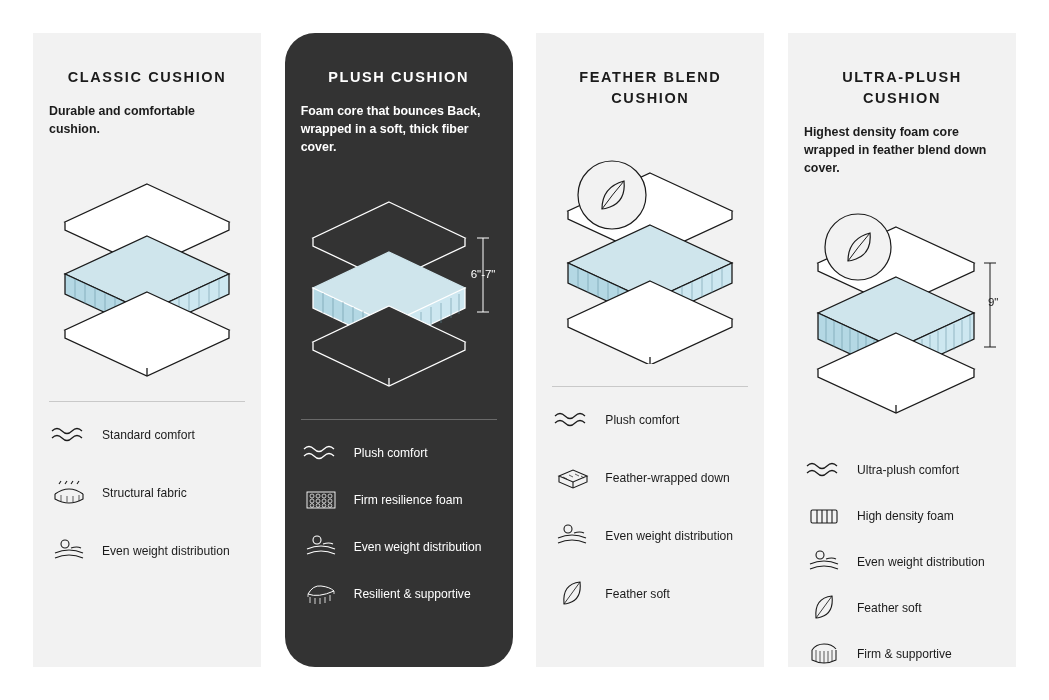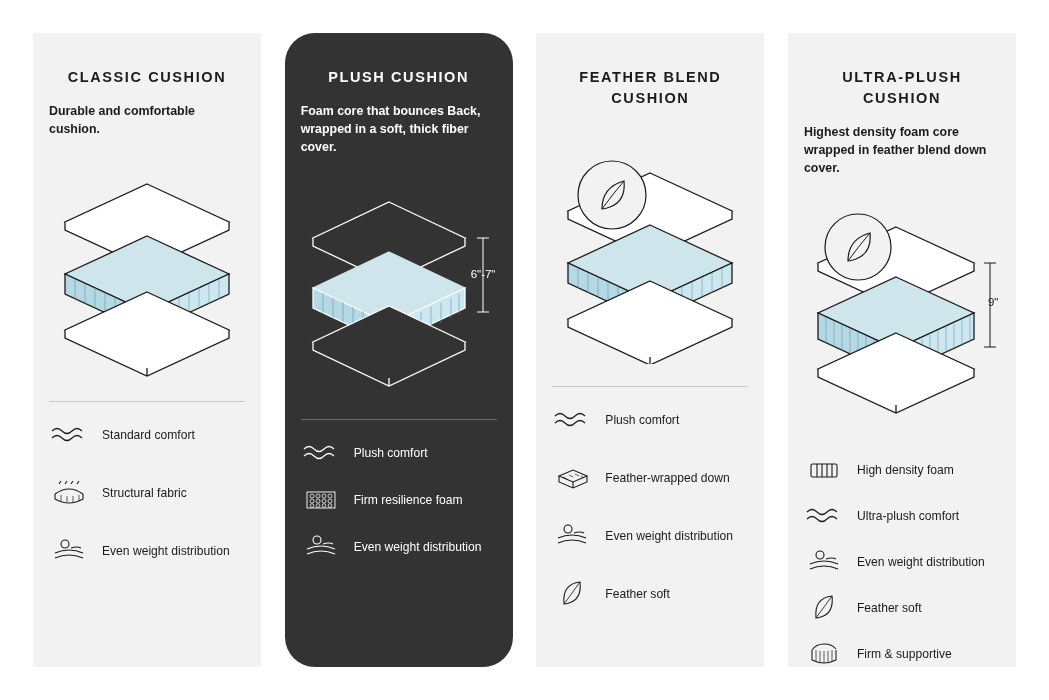--- a/index.html
+++ b/index.html
@@ -269,20 +269,31 @@
       <div class="feature">
         <span class="ficon">
           <svg width="36" height="26" viewBox="0 0 36 26" fill="none" stroke="#ffffff" stroke-width="1.1">
             <circle cx="14" cy="6" r="4"></circle>
             <path d="M20 10 q6 -2 10 0"></path>
             <path d="M4 15 q14 -6 28 0"></path>
             <path d="M4 20 q14 -6 28 0"></path>
           </svg>
         </span>
         <span class="flabel">Even weight distribution</span>
+      </div>
+      <div class="feature">
+        <span class="ficon">
+          <svg width="36" height="26" viewBox="0 0 36 26" fill="none" stroke="#ffffff" stroke-width="1">
+            <path d="M5 13 q5 -9 13 -8 q9 1 13 5"></path>
+            <path d="M5 13 q10 4 26 -3"></path>
+            <path d="M7 16 l0 6 M12 17 l0 6 M17 17 l0 6 M22 16 l0 6 M27 14 l0 6" stroke-width="0.8"></path>
+            <path d="M5 13 l0 3 M31 10 l0 3" stroke-width="0.8"></path>
+          </svg>
+        </span>
+        <span class="flabel">Resilient &amp; supportive</span>
       </div>
     </div>
   </div>
 
   <div class="panel light">
     <div class="panel-title">FEATHER BLEND CUSHION</div>
 
     <div class="illus">
       <svg width="212" height="215" viewBox="0 0 212 215" fill="none" stroke="#1b1b1b" stroke-width="1.3">
         <g>
@@ -424,38 +435,38 @@
         </g>
       </svg>
       <div style="position:absolute; left:192px; top:93px; font-size:11.5px; color:#1b1b1b;">9"</div>
     </div>
 
     <div class="divider"></div>
 
     <div class="features" style="gap:16px; margin-top:15px;">
       <div class="feature">
         <span class="ficon">
+          <svg width="36" height="18" viewBox="0 0 36 18" fill="none" stroke="#1b1b1b" stroke-width="1.2">
+            <path d="M1 5 Q6 0 11 5 T21 5 T31 5"></path>
+            <path d="M1 12 Q6 7 11 12 T21 12 T31 12"></path>
+          </svg>
+        </span>
+        <span class="flabel">Ultra-plush comfort</span>
+      </div>
+      <div class="feature">
+        <span class="ficon">
           <svg width="36" height="22" viewBox="0 0 36 22" fill="none" stroke="#1b1b1b" stroke-width="1.1">
             <rect x="5" y="5" width="26" height="13" rx="1.5"></rect>
             <line x1="11" y1="5" x2="11" y2="18"></line>
             <line x1="16" y1="5" x2="16" y2="18"></line>
             <line x1="21" y1="5" x2="21" y2="18"></line>
             <line x1="26" y1="5" x2="26" y2="18"></line>
           </svg>
         </span>
         <span class="flabel">High density foam</span>
-      </div>
-      <div class="feature">
-        <span class="ficon">
-          <svg width="36" height="18" viewBox="0 0 36 18" fill="none" stroke="#1b1b1b" stroke-width="1.2">
-            <path d="M1 5 Q6 0 11 5 T21 5 T31 5"></path>
-            <path d="M1 12 Q6 7 11 12 T21 12 T31 12"></path>
-          </svg>
-        </span>
-        <span class="flabel">Ultra-plush comfort</span>
       </div>
       <div class="feature">
         <span class="ficon">
           <svg width="36" height="26" viewBox="0 0 36 26" fill="none" stroke="#1b1b1b" stroke-width="1.1">
             <circle cx="14" cy="6" r="4"></circle>
             <path d="M20 10 q6 -2 10 0"></path>
             <path d="M4 15 q14 -6 28 0"></path>
             <path d="M4 20 q14 -6 28 0"></path>
           </svg>
         </span>

